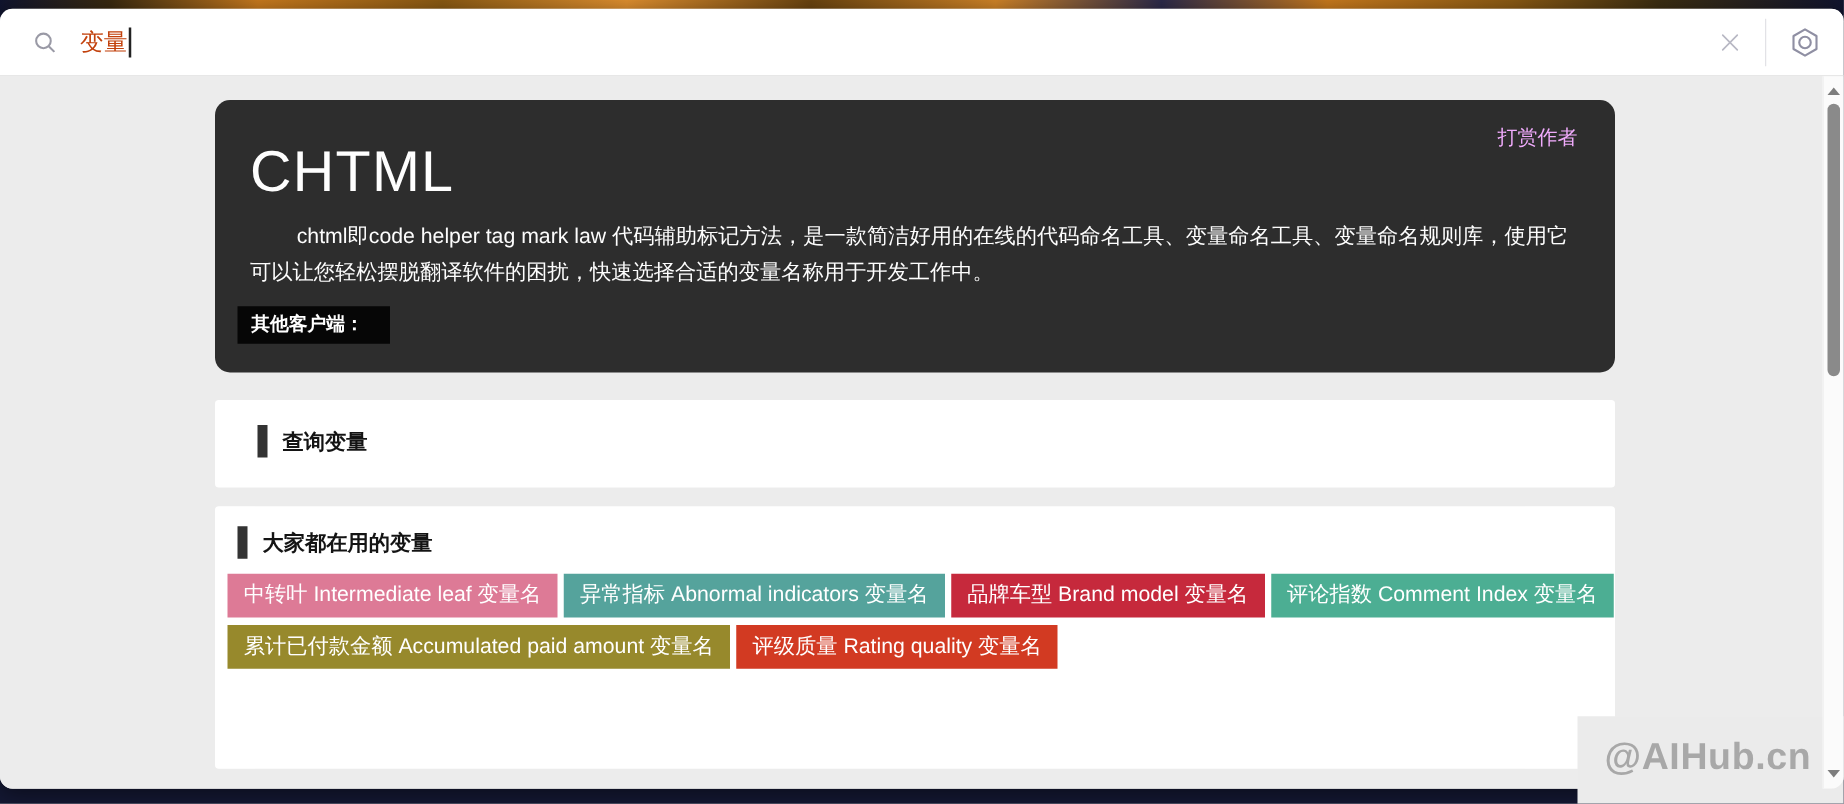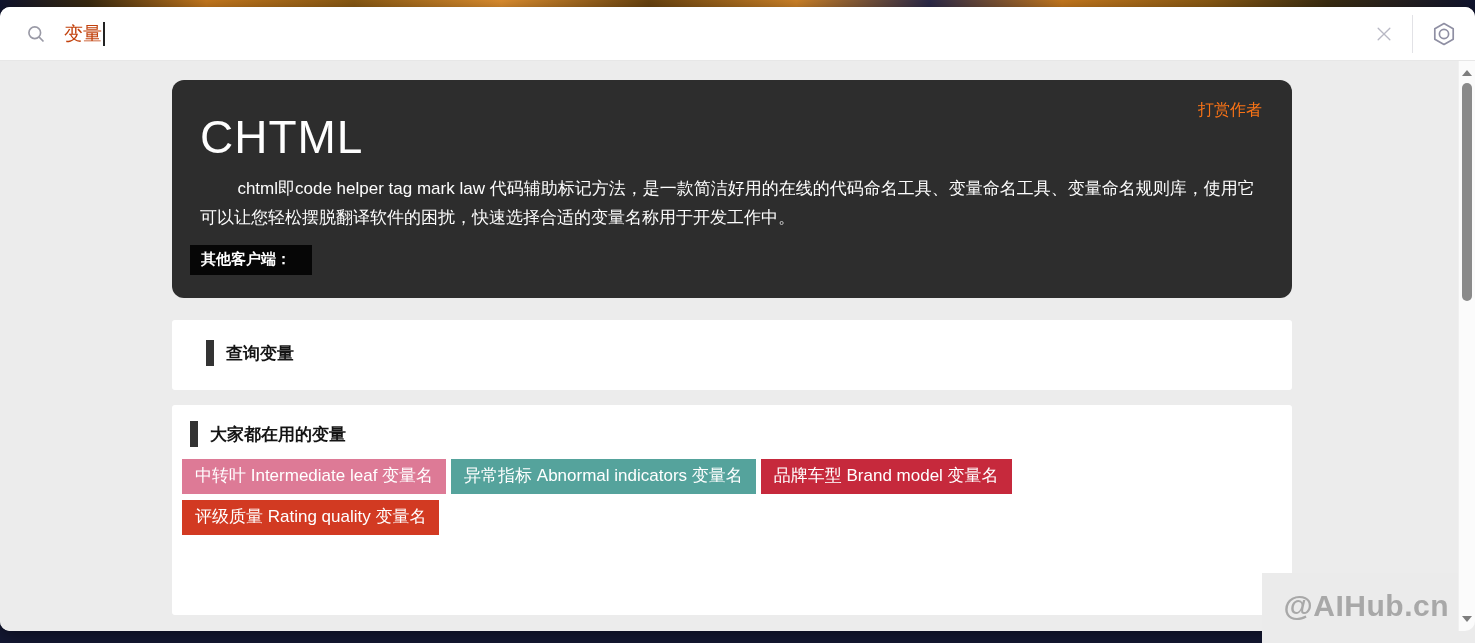--- a/index.html
+++ b/index.html
@@ -45,21 +45,21 @@
     position: absolute; top: 54px; left: 0; right: 0; bottom: 0;
     overflow: hidden; background: #ececec;
   }
   .inner { width: 1120px; margin-left: 172px; }
 
   
   .hero {
     margin-top: 19px; height: 218px; background: #2d2d2d; border-radius: 12px;
     color: #fff; position: relative; overflow: hidden;
   }
-  .donate { position: absolute; top: 20px; right: 30px; font-size: 16px; color: #f97316; cursor: pointer; }
+  .donate { position: absolute; top: 20px; right: 30px; font-size: 16px; color: #f0abfc; cursor: pointer; }
   .hero-title { margin: 30px 0 0 28px; font-size: 46px; font-weight: 300; letter-spacing: 1px; color: #fefefe; }
   .hero-desc {
     margin: 10px 30px 0 28px; font-size: 17px; line-height: 1.72;
     text-indent: 2.2em; color: #fdfdfd;
   }
   .clients {
     display: inline-flex; align-items: center; gap: 15px;
     margin: 13px 0 0 18px; background: #060606; padding: 5px 13px 6px 11px;
     font-size: 15px;
   }
@@ -176,22 +176,24 @@
       <div class="card card-popular">
         <div class="section-title">
           <span class="section-bar"></span>
           <span class="section-label">大家都在用的变量</span>
         </div>
         <div class="tags" id="tags-container">
             <div class="tag-row">
               <a class="tag" style="background: rgb(221, 122, 150);">中转叶 Intermediate leaf 变量名</a>
               <a class="tag" style="background: rgb(85, 163, 156);">异常指标 Abnormal indicators 变量名</a>
               <a class="tag" style="background: rgb(198, 41, 60);">品牌车型 Brand model 变量名</a>
+              <a class="tag" style="background: rgb(76, 174, 147);">评论指数 Comment Index 变量名</a>
             </div>
             <div class="tag-row">
+              <a class="tag" style="background: rgb(151, 137, 44);">累计已付款金额 Accumulated paid amount 变量名</a>
               <a class="tag" style="background: rgb(210, 58, 34);">评级质量 Rating quality 变量名</a>
             </div>
           </div>
       </div>
 
     </div>
   </div>
 
   <div class="scrollbar">
     <div class="scroll-up-arrow"></div>

